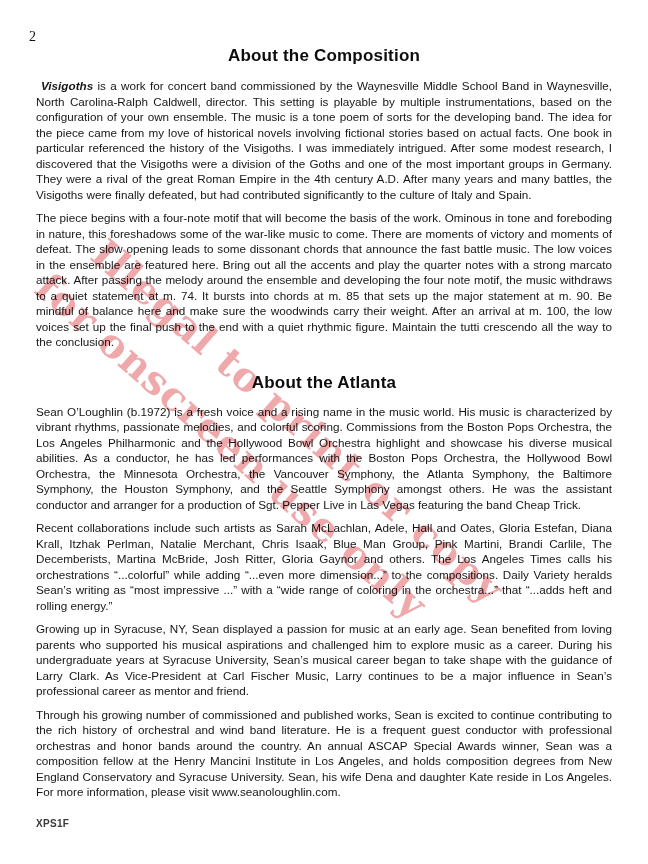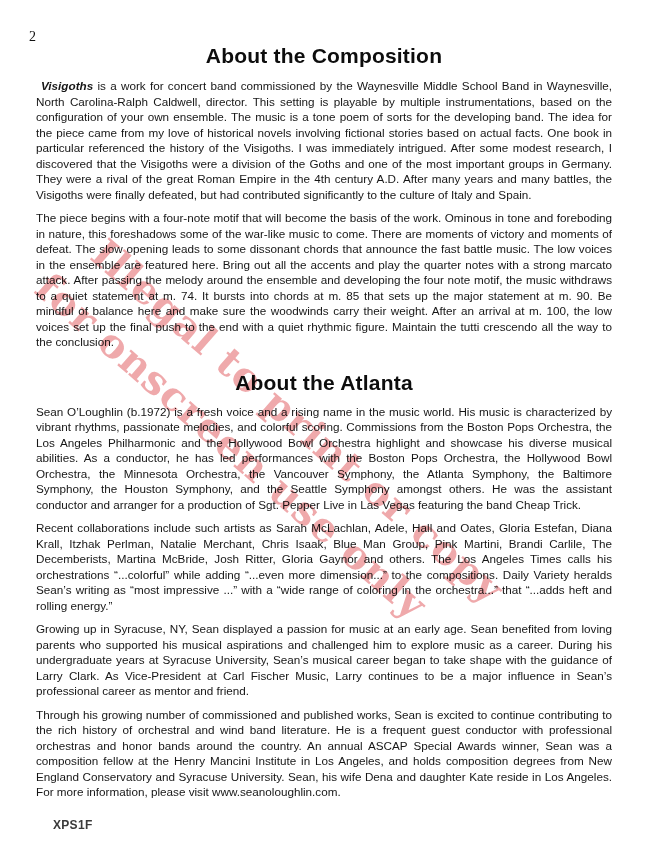--- a/index.html
+++ b/index.html
@@ -19,44 +19,44 @@
     font-family: "Liberation Serif", serif;
     font-size: 14px;
     color: #111;
   }
   .content {
     padding: 42px 36px 0 36px;
   }
   .section-title {
     margin: 0;
     text-align: center;
-    font-size: 21px;
+    font-size: 17px;
     line-height: 27px;
     font-weight: bold;
     letter-spacing: 0.2px;
     color: #0d0d0d;
   }
   .section-title.composer { margin-top: 19px; }
   p.body-par {
     margin: 8px 0 0 0;
     font-size: 11.7px;
     line-height: 15.5px;
     text-align: justify;
     color: #161616;
   }
   p.body-par.first {
     margin-top: 9px;
     text-indent: 5px;
   }
   p.body-par em { font-style: italic; font-weight: bold; }
   .footer-code {
     position: absolute;
-    left: 53px;
+    left: 36px;
     top: 818px;
-    font-size: 12px;
+    font-size: 10px;
     font-weight: bold;
     letter-spacing: 0.3px;
     color: #3a3a3a;
   }
   .watermark {
     position: absolute;
     left: 118px;
     top: 224px;
     transform: rotate(41deg);
     transform-origin: 0 0;

